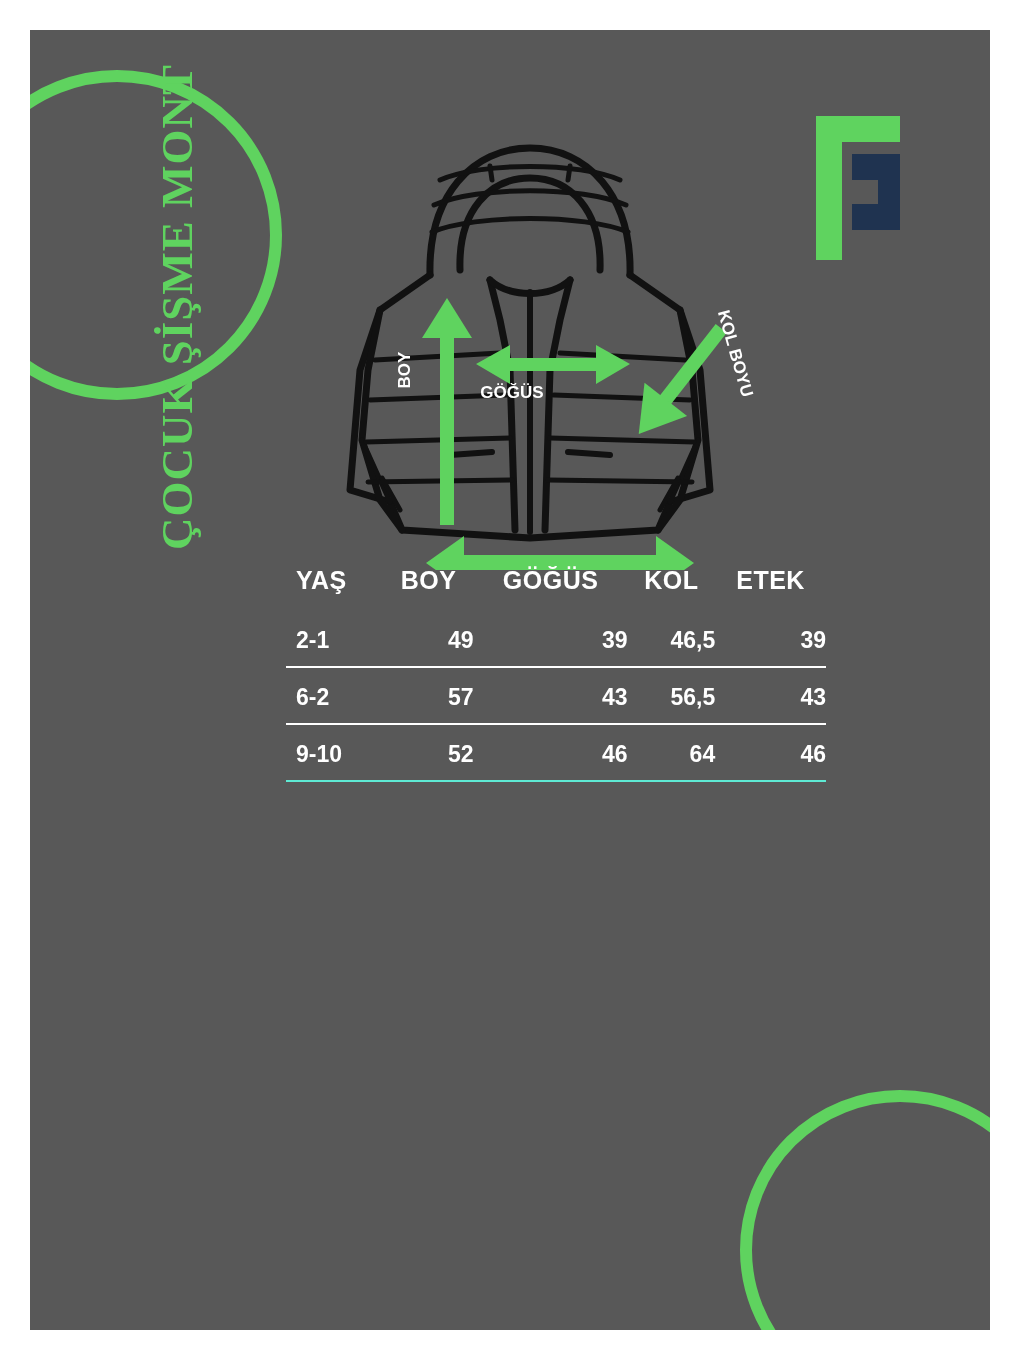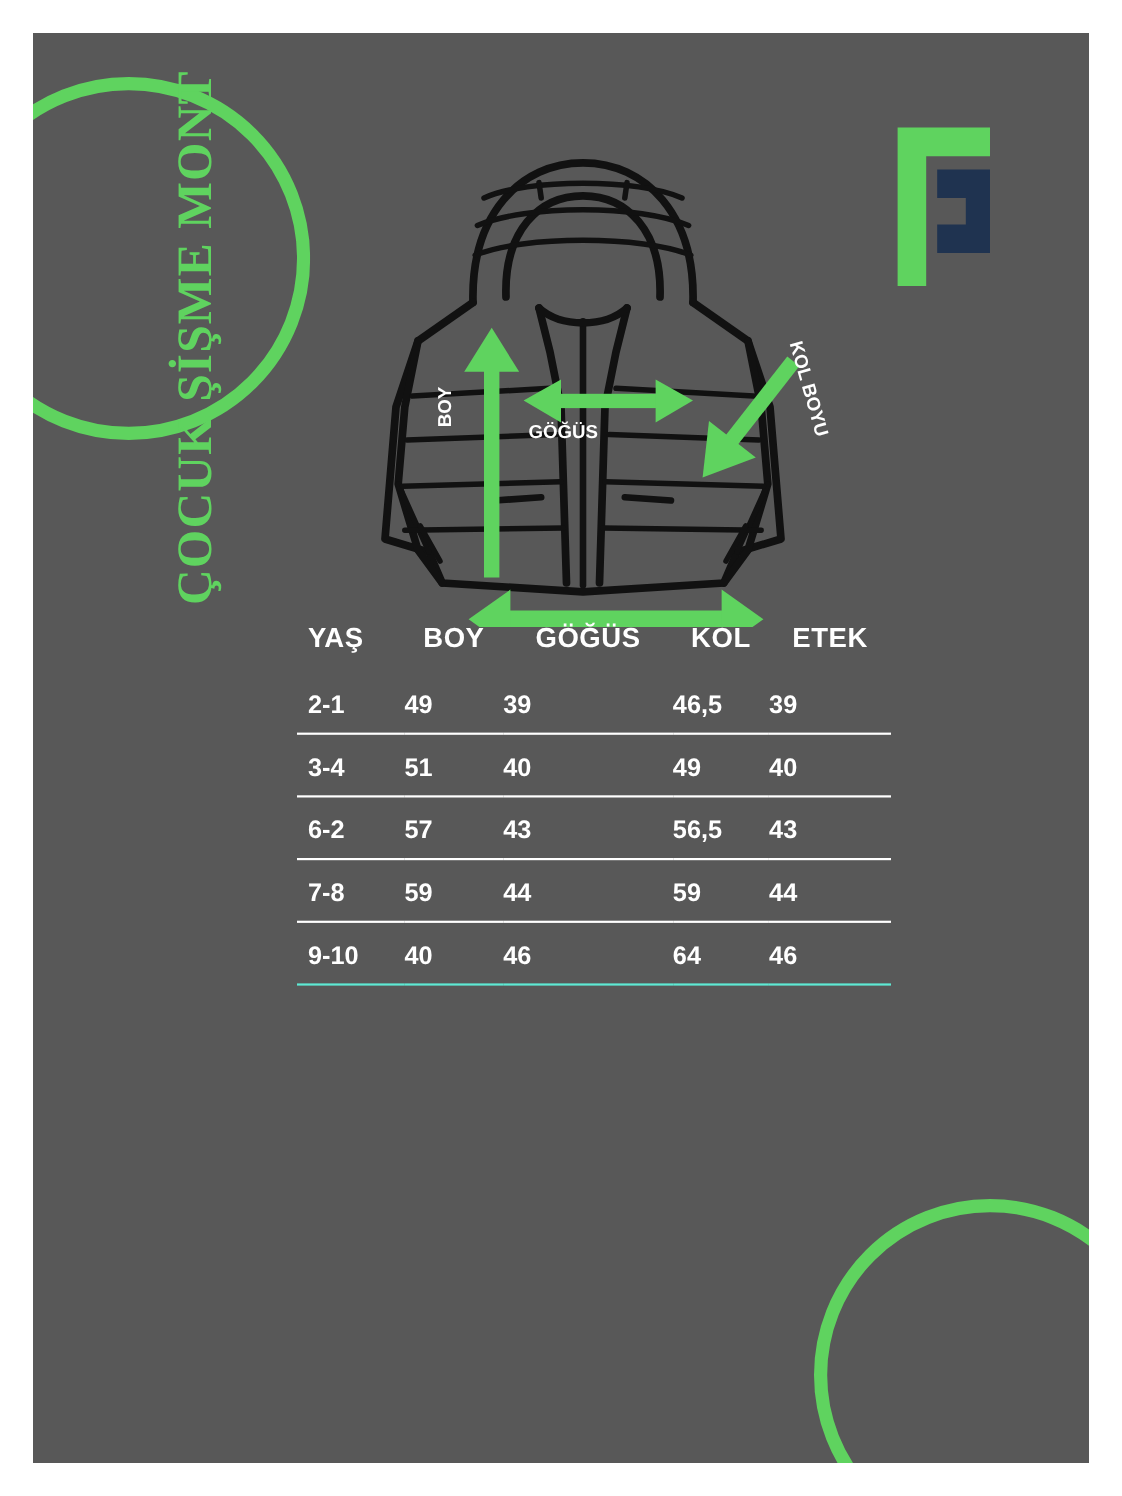--- a/index.html
+++ b/index.html
@@ -87,21 +87,21 @@
     font-family: "Liberation Serif", serif;
     display: flex;
     align-items: center;
     justify-content: flex-start;
     white-space: nowrap;
   }
 
   
   .table-wrap {
     position: absolute;
-    left: 240px;
+    left: 256px;
     top: 530px;
     width: 540px;
   }
   table.size-table {
     width: 100%;
     border-collapse: collapse;
     color: #ffffff;
   }
   table.size-table th {
     font-size: 25px;
@@ -112,21 +112,21 @@
     letter-spacing: 0.5px;
   }
   table.size-table th.age-col,
   table.size-table td.age-col {
     text-align: left;
     padding-left: 10px;
   }
   table.size-table td {
     font-size: 23px;
     font-weight: bold;
-    text-align: left;
+    text-align: right;
     padding: 16px 0 12px 0;
     border-bottom: 2px solid #ffffff;
   }
   table.size-table tbody tr:last-child td {
     border-bottom: 2px solid #5eead4;
   }
 </style>
 </head>
 <body>
 
@@ -226,43 +226,29 @@
         </thead>
         <tbody>
           <tr>
             <td class="age-col">2-1</td>
             <td>49</td>
             <td>39</td>
             <td>46,5</td>
             <td>39</td>
           </tr>
           <tr>
-            <td class="age-col">3-4</td>
-            <td>51</td>
-            <td>40</td>
-            <td>49</td>
-            <td>40</td>
-          </tr>
-          <tr>
             <td class="age-col">6-2</td>
             <td>57</td>
             <td>43</td>
             <td>56,5</td>
             <td>43</td>
           </tr>
           <tr>
-            <td class="age-col">7-8</td>
-            <td>59</td>
-            <td>44</td>
-            <td>59</td>
-            <td>44</td>
-          </tr>
-          <tr>
             <td class="age-col">9-10</td>
-            <td>40</td>
+            <td>52</td>
             <td>46</td>
             <td>64</td>
             <td>46</td>
           </tr>
         </tbody>
       </table>
     </div>
 
   </div>
 </div>

